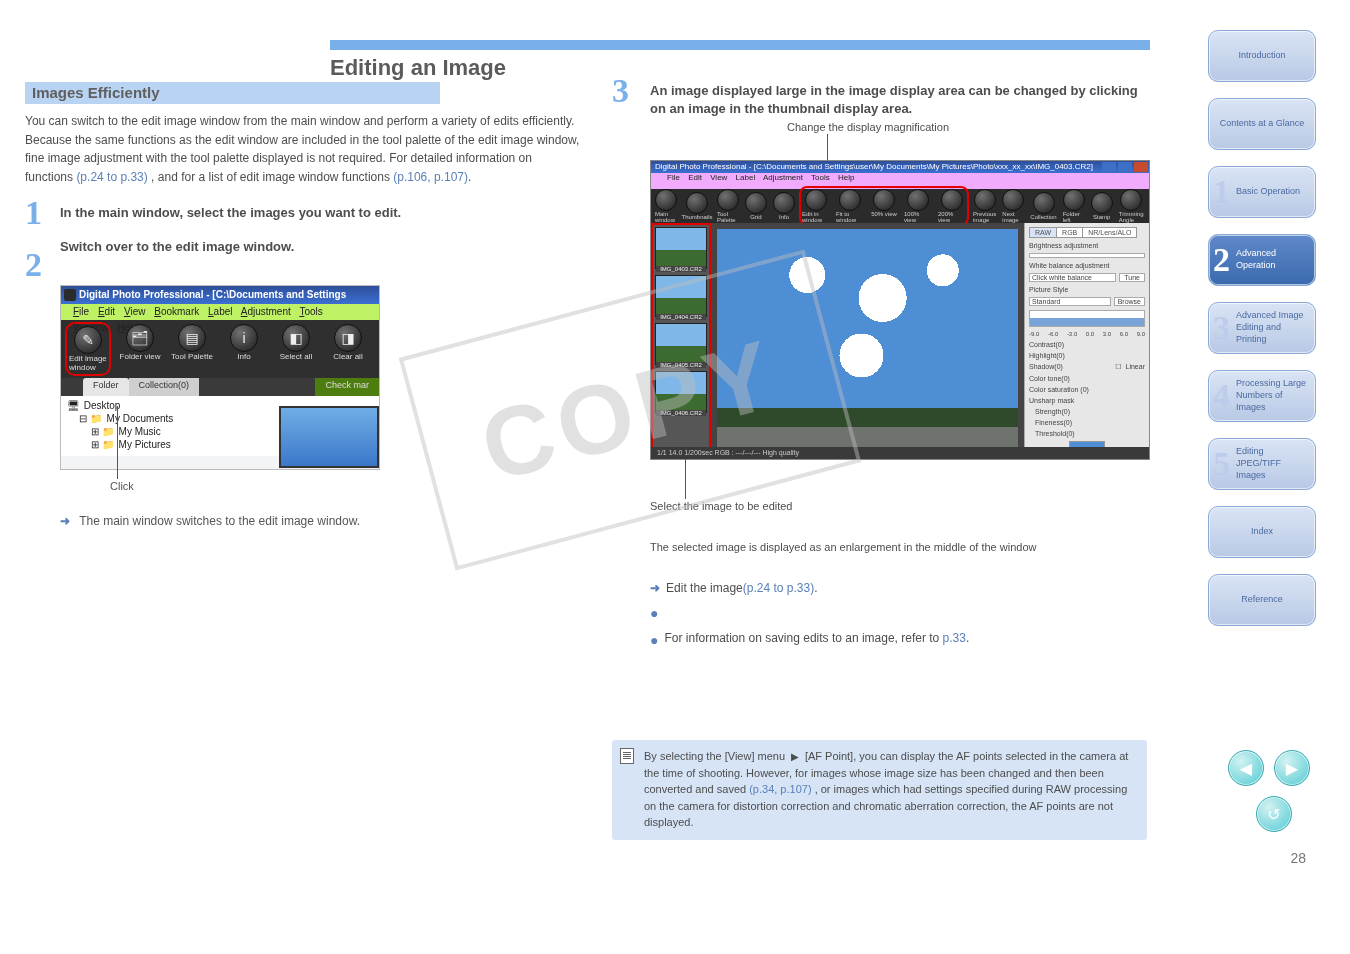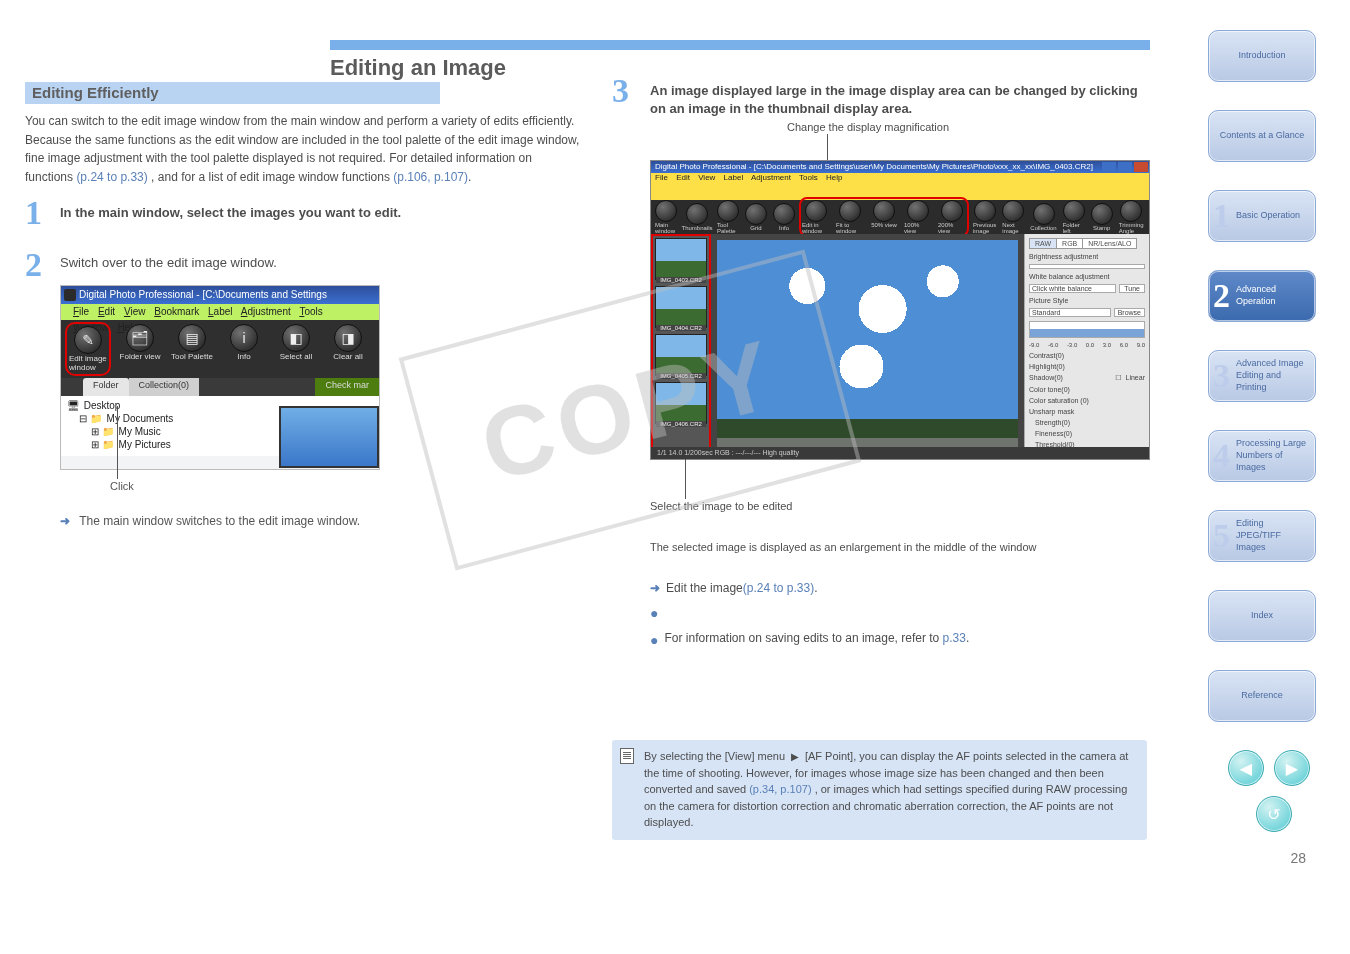--- a/index.html
+++ b/index.html
@@ -65,21 +65,21 @@
     font-size: 34px;
     font-weight: bold;
     color: #7ab0ea;
     font-family: "Comic Sans MS", "Segoe Script", cursive;
   }
   .n1 { top: 194px; left: 25px; }
   .n2 { top: 246px; left: 25px; }
   .n3 { top: 72px; left: 612px; }
 
   .step1 { position:absolute; top:205px; left:60px; width:530px; font-size:13px; font-weight:bold; }
-  .step2 { position:absolute; top:255px; left:60px; font-size:13px; font-weight:normal; }
+  .step2 { position:absolute; top:239px; left:60px; font-size:13px; font-weight:bold; }
 
   
   .shot1 {
     position: absolute;
     top: 285px;
     left: 60px;
     width: 320px;
     height: 185px;
     border: 1px solid #bbb;
     background: #f3f4f5;
@@ -87,20 +87,21 @@
     overflow: hidden;
   }
   .shot1 .titlebar {
     background: linear-gradient(#2e4f9a,#3b6fd1);
     color: #fff;
     height: 18px;
     line-height: 18px;
     padding-left: 18px;
     font-size: 10px;
     position: relative;
+    font-weight: bold;
   }
   .shot1 .titlebar .appicon {
     position:absolute; left:3px; top:3px; width:12px; height:12px;
     background:#2b2b2b; border-radius:2px;
   }
   .shot1 .menubar {
     background:#bef264;
     height:16px;
     line-height:16px;
     padding:0 12px;
@@ -163,21 +164,21 @@
     border:1px solid #888; background:#e9e9e9; font-size:8px; overflow:hidden;
   }
   .shot2 .tb2bar {
     background:linear-gradient(#2e4f9a,#3b6fd1);
     height:12px; color:#fff; padding-left:4px; font-size:8px; line-height:12px;
     display:flex;
   }
   .shot2 .tb2bar .winbtns{ margin-left:auto; display:flex;}
   .shot2 .tb2bar .winbtns span{ width:14px; height:10px; margin:1px; background:#c74b2f; display:inline-block;}
   .shot2 .tb2bar .winbtns span.min{background:#3d6fc7;}
-  .shot2 .menub2 { background:#fde047; height:27px; font-size:8px; padding:0 4px; color:#222;}
+  .shot2 .menub2 { background:#f0abfc; height:16px; font-size:8px; padding:0 16px; color:#222;}
   .shot2 .menub2 span{ margin-right:6px;}
   .shot2 .toolbar2 {
     background:#2b2b2b; height:34px; display:flex; gap:6px; align-items:center; padding:0 4px;
   }
   .tb2 { width:22px; height:22px; border-radius:50%; background:radial-gradient(circle at 35% 30%,#717171,#1a1a1a); border:1px solid #111; }
   .tb2wrap { display:flex; flex-direction:column; align-items:center; color:#ccc; font-size:6px; width:28px;}
   .tb2hl { outline:2px solid #e10000; border-radius:6px; padding:1px; display:flex; gap:6px;}
   .shot2 .body2 { display:flex; height:242px; }
   .thumbcol {
     width:60px; background:#565656; padding:4px; display:flex; flex-direction:column; gap:6px;
@@ -235,21 +236,21 @@
     position:absolute; top:8px; left:8px; width:14px; height:16px; border:1px solid #666;
     background:#fff;
   }
   .tipbox .icon::after{ content:''; position:absolute; left:2px; top:3px; width:8px; height:1px; background:#666; box-shadow:0 2px #666,0 4px #666,0 6px #666;}
   .tipbox .txt { margin-left:22px; }
   .tipbox .arrowr { display:inline-block; font-size:10px; margin:0 3px;}
 
   
   .sidenav {
     position:absolute; top:30px; right:34px; width:108px;
-    display:flex; flex-direction:column; gap:28px;
+    display:flex; flex-direction:column; gap:16px;
   }
   .navbtn {
     border:1px solid #8aa9d7; border-radius:10px;
     background:linear-gradient(#d9e4f4,#b9c9e5);
     color:#4a6aa0; text-align:center; font-size:11px;
     padding:6px 4px; line-height:1.3; min-height:52px;
     display:flex; flex-direction:column; justify-content:center; align-items:center;
     box-shadow: inset 0 0 0 1px rgba(255,255,255,.6);
   }
   .navbtn.active {
@@ -287,21 +288,21 @@
   }
 
 </style>
 </head>
 <body>
 
 <div class="topbar"></div>
 <div class="chapter-title">Editing an Image</div>
 
 <div class="highlight-bar"></div>
-<div class="highlight-text">Editing Efficiently</div>
+<div class="highlight-text">Images Efficiently</div>
 
 <div class="intro">
   <span>You can switch to the edit image window from the main window and perform a variety of edits efficiently. Because the same functions as the edit window are included in the tool palette of the edit image window, fine image adjustment with the tool palette displayed is not required. For detailed information on functions</span>
   <span class="pref">(p.24 to p.33)</span>
   <span>, and for a list of edit image window functions</span>
   <span class="pref">(p.106, p.107)</span>.
 </div>
 
 <div class="big-num n1">1</div>
 <div class="step1">In the main window, select the images you want to edit.</div>

